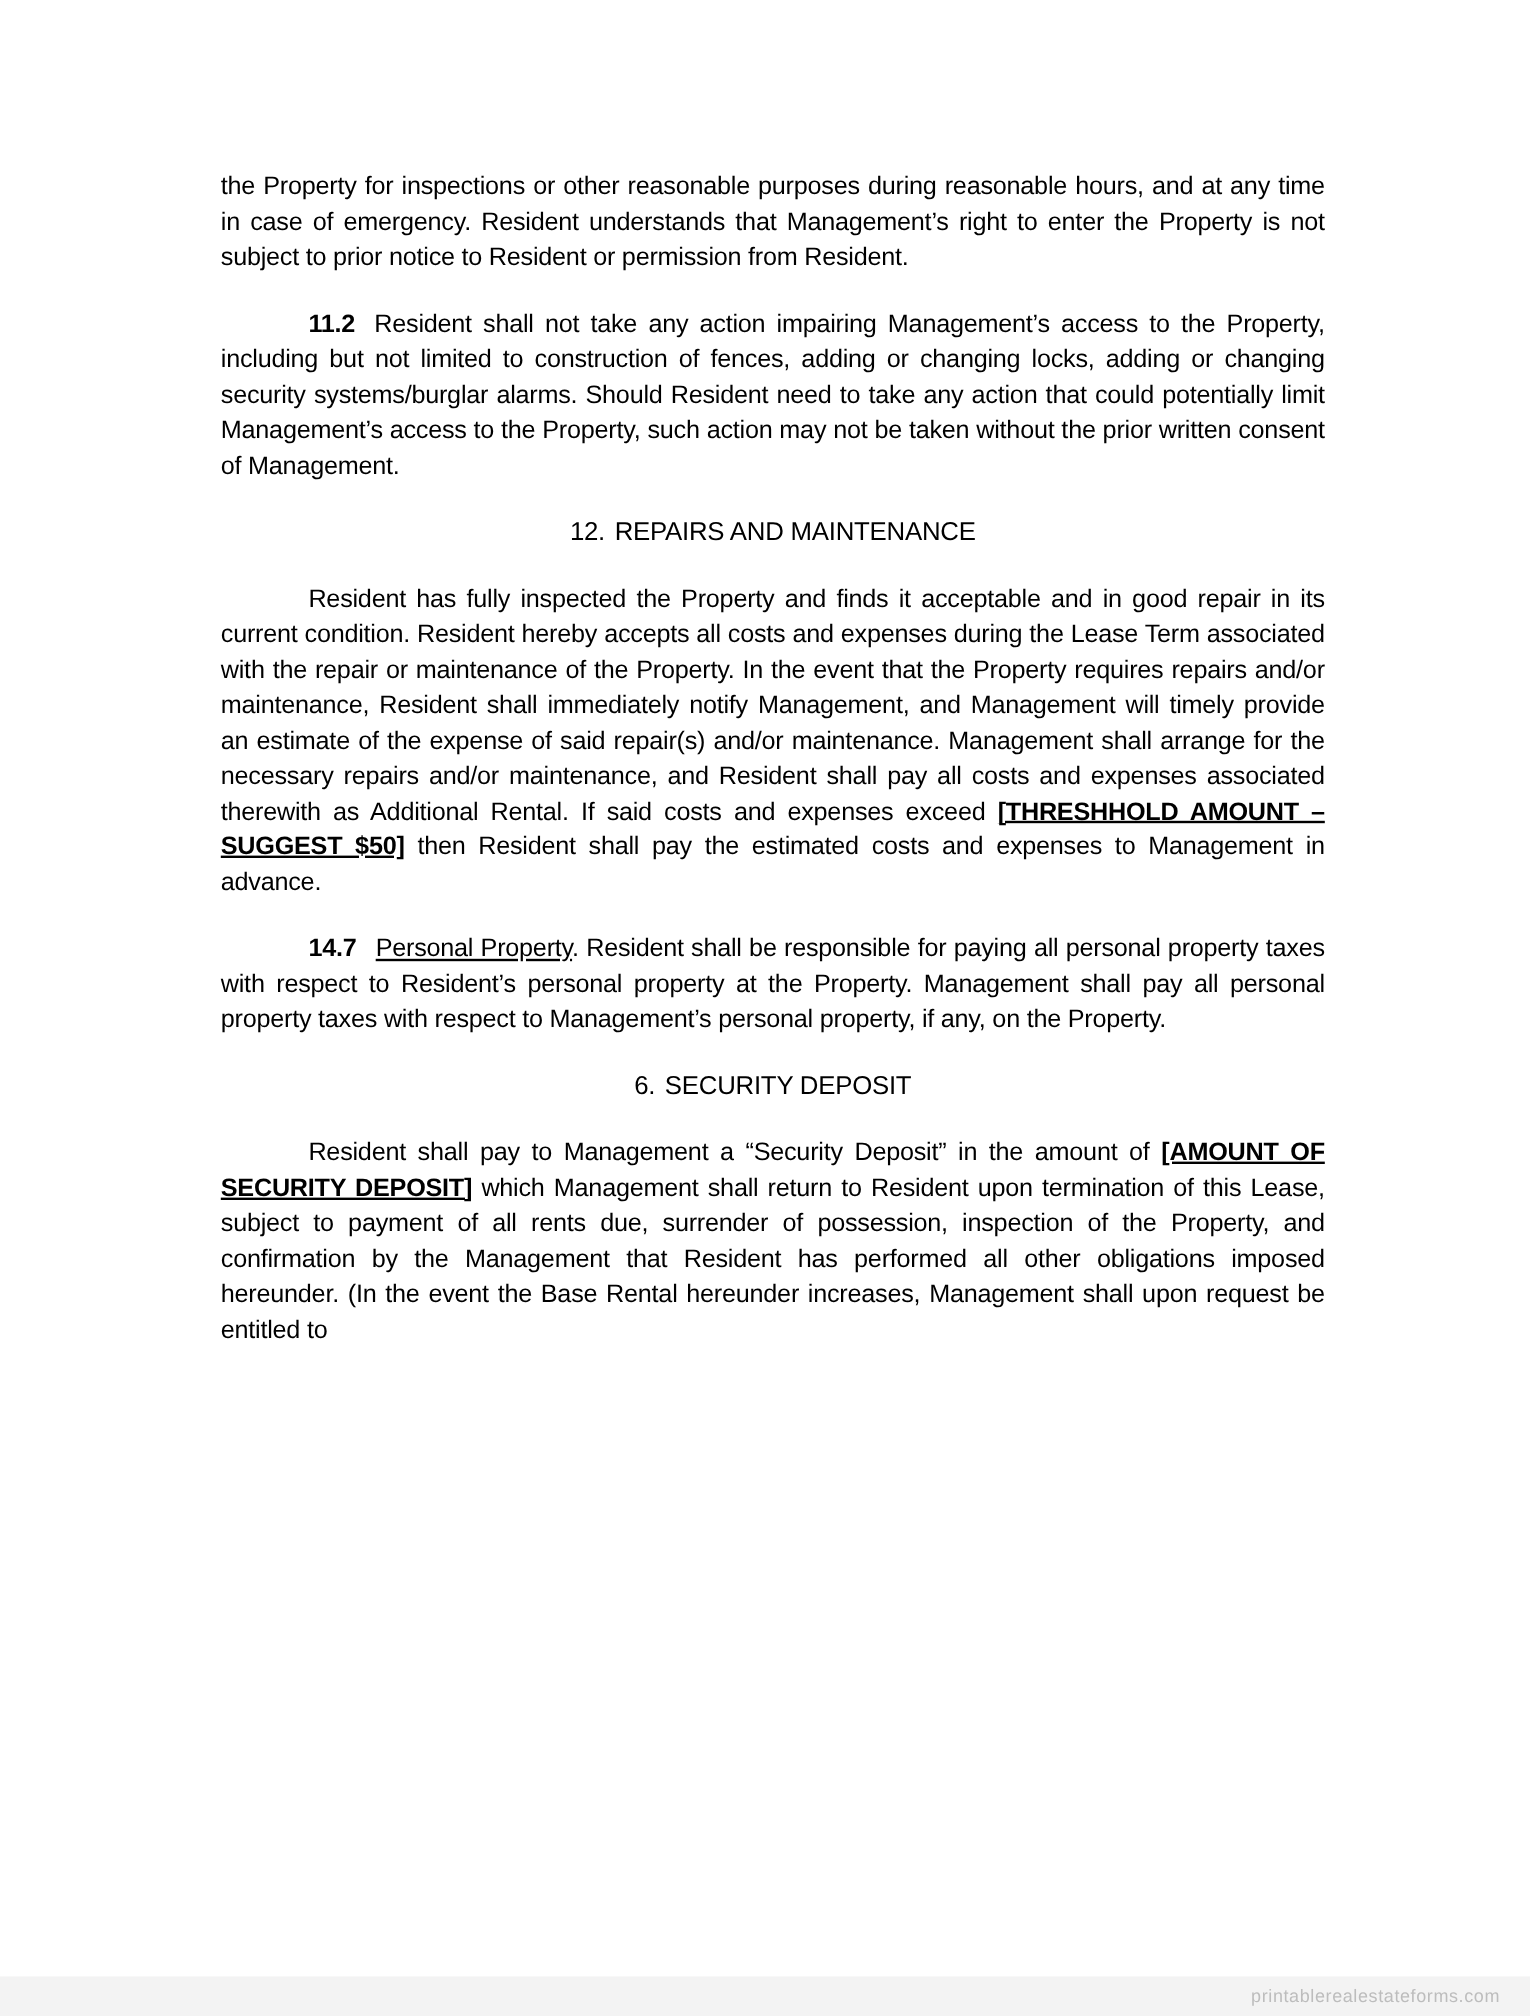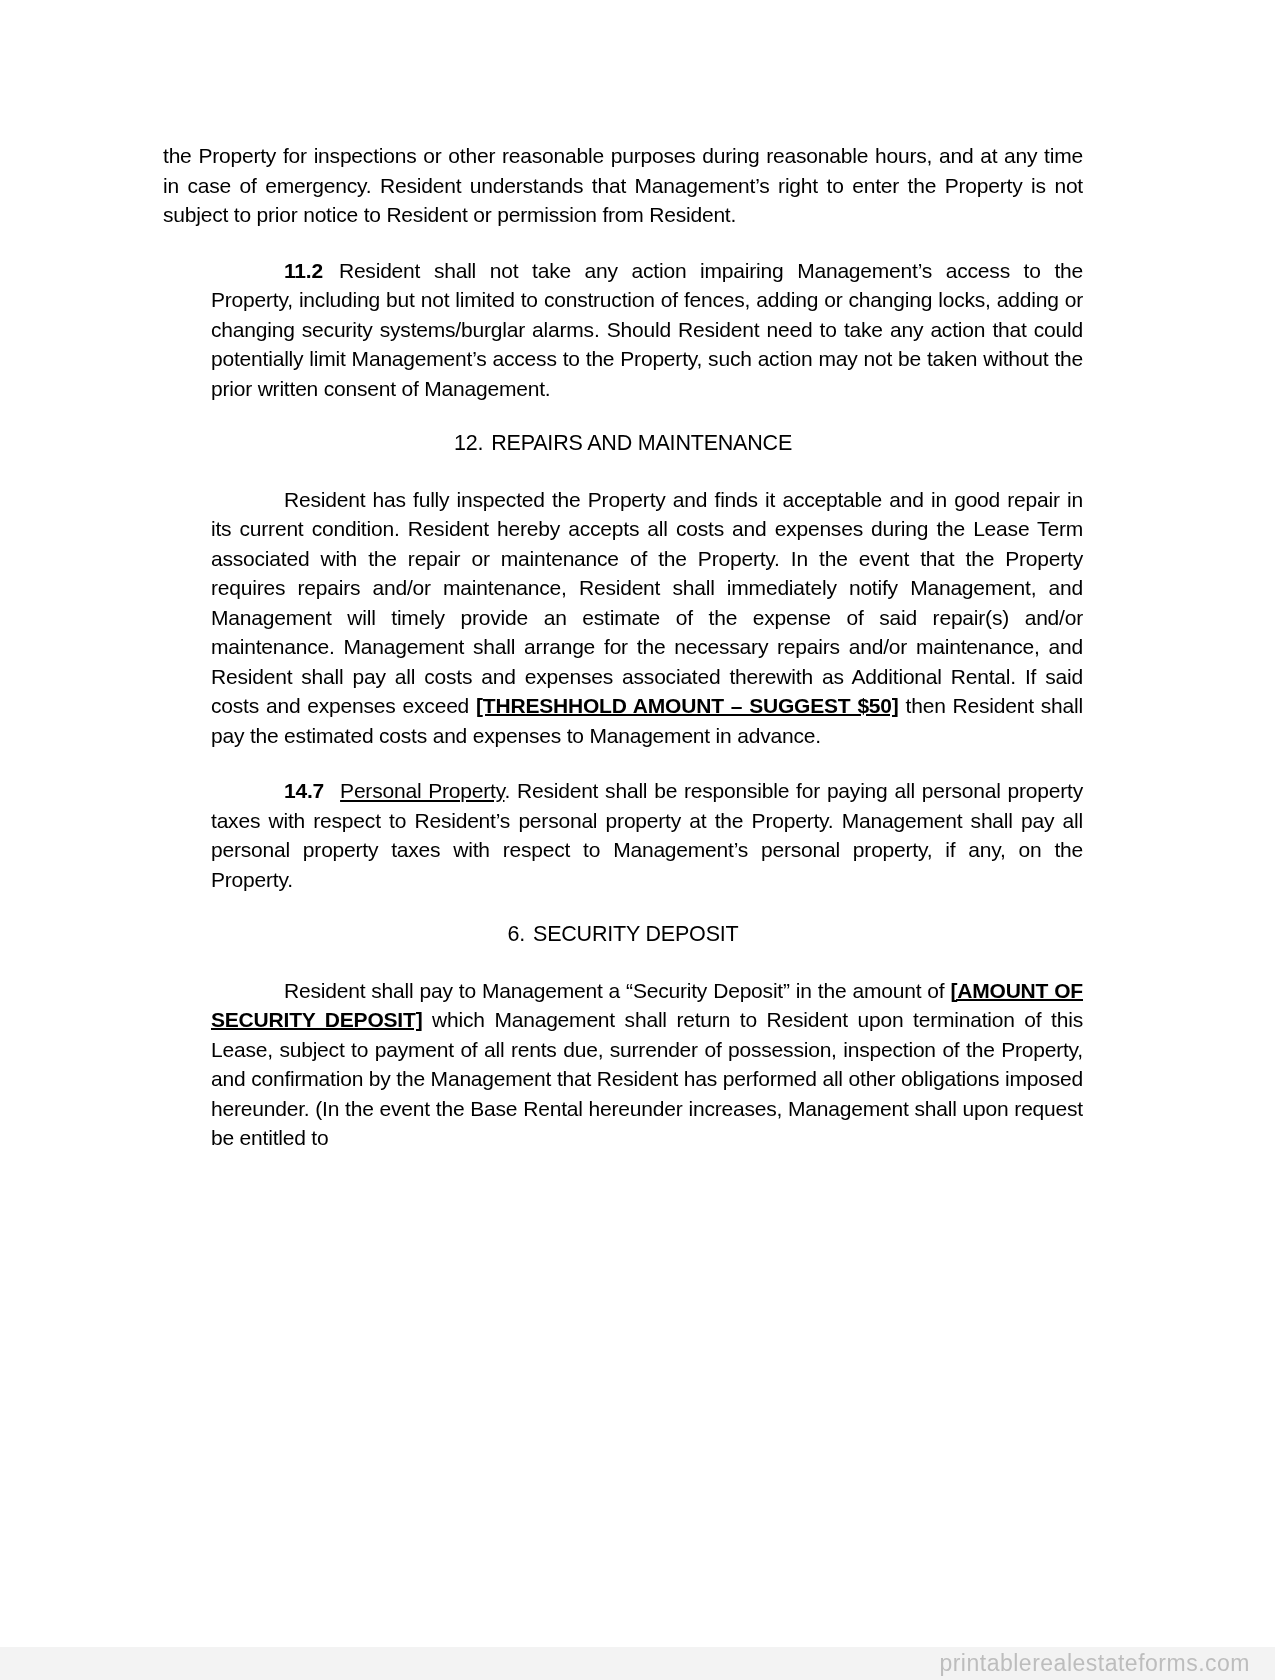--- a/index.html
+++ b/index.html
@@ -11,34 +11,33 @@
     position: relative;
     width: 1275px;
     height: 1680px;
     background: #ffffff;
     font-family: "Liberation Sans", sans-serif;
     color: #000000;
     overflow: hidden;
   }
   .content {
     position: absolute;
-    left: 163px;
+    left: 184px;
     top: 141px;
     width: 920px;
   }
   .para {
     margin: 0 0 26px 0;
     font-size: 21px;
     line-height: 29.5px;
     text-align: justify;
     letter-spacing: -0.2px;
   }
   .indent {
     text-indent: 73px;
-    margin-left: 48px;
   }
   .num {
     font-weight: bold;
   }
   .tab {
     display: inline-block;
     width: 16px;
   }
   .heading {
     margin: 10px 0 26px 0;
@@ -68,21 +67,21 @@
     height: 33px;
     background: #f3f3f3;
     display: flex;
     align-items: center;
     justify-content: flex-end;
     padding-right: 25px;
     box-sizing: border-box;
   }
   .footer-text {
     color: #bdbdbd;
-    font-size: 23px;
+    font-size: 15px;
     letter-spacing: 0.5px;
   }
 </style>
 </head>
 <body>
 
 <div class="page">
   <div class="content">
 
     <p class="para">

